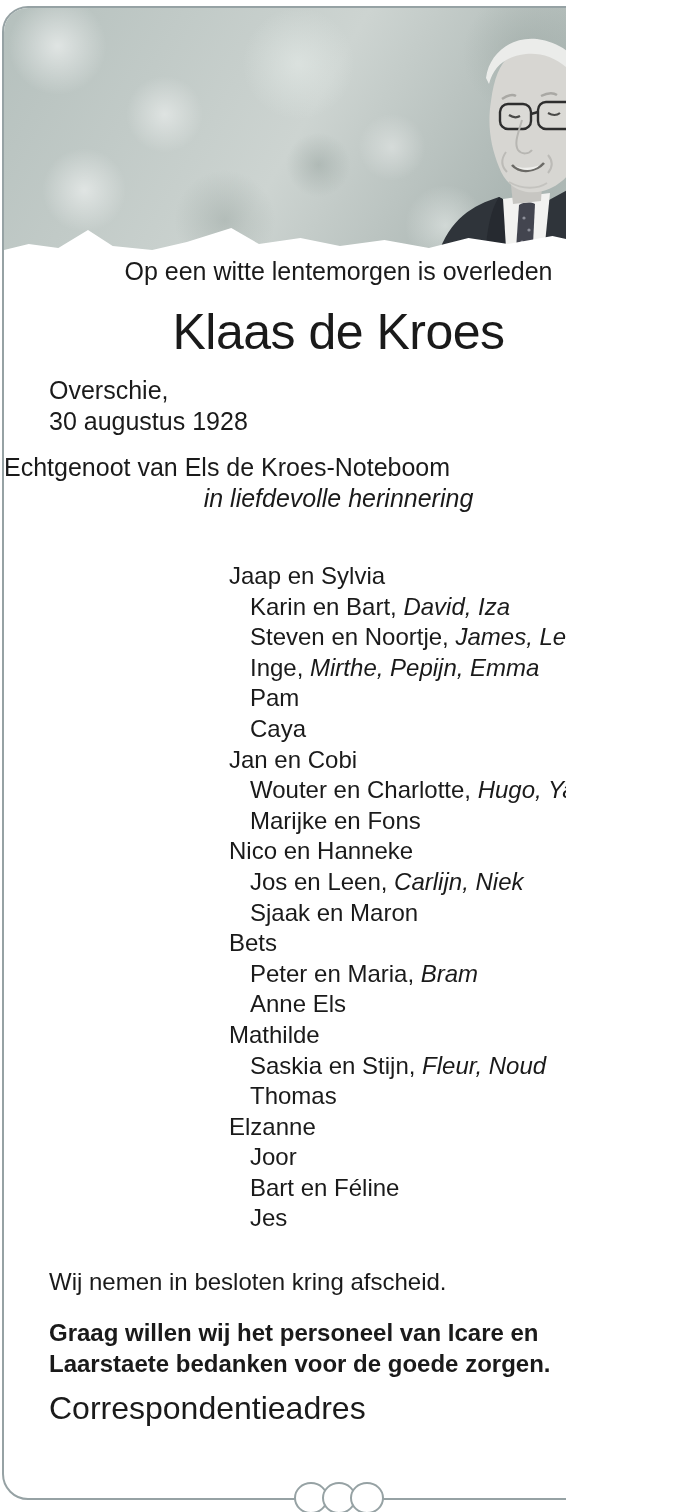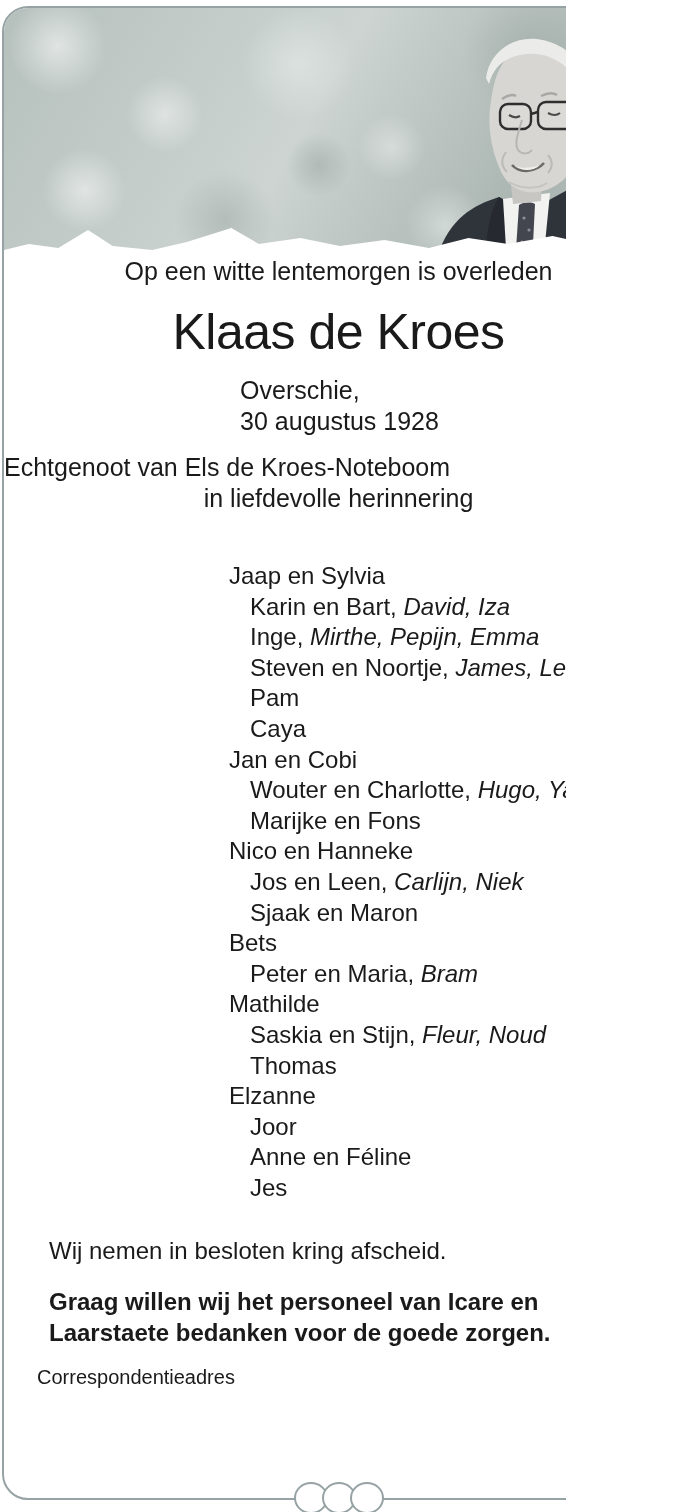--- a/index.html
+++ b/index.html
@@ -20,32 +20,32 @@
       radial-gradient(circle 72px at 33% 84%, rgba(142,155,150,.4), transparent 70%),
       radial-gradient(circle 58px at 66% 86%, rgba(240,244,242,.5), transparent 70%),
       radial-gradient(circle 65px at 93% 66%, rgba(235,240,238,.5), transparent 70%),
       radial-gradient(circle 46px at 47% 62%, rgba(120,135,130,.30), transparent 70%),
       linear-gradient(120deg,#b5c0bd,#cdd4d1 45%,#a9b4b1 78%,#c2cac7);}
   .man{position:absolute;right:0;top:0;height:253px;}
   .tear{position:absolute;left:0;bottom:-1px;width:100%;height:40px;display:block;}
   
   .intro{margin-top:-6px;text-align:center;font-size:25px;line-height:32px;}
   .name{margin:16px 0 0 0;text-align:center;font-size:50px;line-height:58px;font-weight:400;letter-spacing:-0.5px;}
-  .dates{display:flex;justify-content:center;margin-top:14px;padding:0 43px 0 45px;
-         font-size:25px;line-height:31px;}
+  .dates{display:flex;justify-content:flex-end;margin-top:14px;padding:0 43px 0 45px;
+         font-size:25px;line-height:31px;flex-direction:column;}
   .death{text-align:right;}
   .spouse{margin-top:15px;font-size:25px;line-height:31px;}
-  .memory{text-align:center;font-size:25px;line-height:31px;}
+  .memory{text-align:center;font-size:25px;line-height:31px;font-style:italic;}
   .family{margin-top:47px;padding-left:225px;font-size:24px;line-height:30.6px;}
   .fam-line.ind{padding-left:21px;}
   .it{font-style:italic;}
   .para{margin:0;padding:0 40px 0 45px;font-size:24px;line-height:31px;}
   .farewell{margin-top:32px;}
   .thanks{margin-top:20px;font-weight:bold;}
-  .corr{margin-top:14px;padding:0 40px 0 33px;font-size:20px;line-height:31px;}
+  .corr{margin-top:14px;padding:0 40px 0 45px;font-size:32px;line-height:31px;}
   .addr{white-space:pre-wrap;}
   
   .ornament{position:absolute;left:50%;bottom:-18px;transform:translateX(-50%);}
   .logo{position:absolute;right:8px;bottom:2px;}
 </style>
 </head>
 <body>
 
 <div class="page">
   <div class="card">
@@ -113,38 +113,39 @@
         <div>30 augustus 1928</div>
       </div>
     </div>
 
     <div class="spouse">Echtgenoot van Els de Kroes-Noteboom</div>
     <div class="memory">in liefdevolle herinnering</div>
 
     <div class="family" id="family-list">
         <div class="fam-line"><span>Jaap en Sylvia</span></div>
         <div class="fam-line ind"><span>Karin en Bart, </span><span class="it">David, Iza</span></div>
+        <div class="fam-line ind"><span>Steven en Noortje, </span><span class="it">James, Lewis</span></div>
         <div class="fam-line ind"><span>Inge, </span><span class="it">Mirthe, Pepijn, Emma</span></div>
-        <div class="fam-line ind"><span>Steven en Noortje, </span><span class="it">James, Lewis</span></div>
         <div class="fam-line ind"><span>Pam</span></div>
         <div class="fam-line ind"><span>Caya</span></div>
         <div class="fam-line"><span>Jan en Cobi</span></div>
         <div class="fam-line ind"><span>Wouter en Charlotte, </span><span class="it">Hugo, Yara</span></div>
         <div class="fam-line ind"><span>Marijke en Fons</span></div>
         <div class="fam-line"><span>Nico en Hanneke</span></div>
         <div class="fam-line ind"><span>Jos en Leen, </span><span class="it">Carlijn, Niek</span></div>
         <div class="fam-line ind"><span>Sjaak en Maron</span></div>
         <div class="fam-line"><span>Bets</span></div>
         <div class="fam-line ind"><span>Peter en Maria, </span><span class="it">Bram</span></div>
+        <div class="fam-line ind"><span>Anne Els</span></div>
         <div class="fam-line"><span>Mathilde</span></div>
         <div class="fam-line ind"><span>Saskia en Stijn, </span><span class="it">Fleur, Noud</span></div>
         <div class="fam-line ind"><span>Thomas</span></div>
         <div class="fam-line"><span>Elzanne</span></div>
         <div class="fam-line ind"><span>Joor</span></div>
-        <div class="fam-line ind"><span>Anne en Féline</span></div>
+        <div class="fam-line ind"><span>Bart en Féline</span></div>
         <div class="fam-line ind"><span>Jes</span></div>
       </div>
 
     <p class="para farewell">Wij nemen in besloten kring afscheid.</p>
     <p class="para thanks">Graag willen wij het personeel van Icare en Laarstaete bedanken voor de goede zorgen.</p>
 
     <div class="corr">
       <div>Correspondentieadres</div>
     </div>
 

